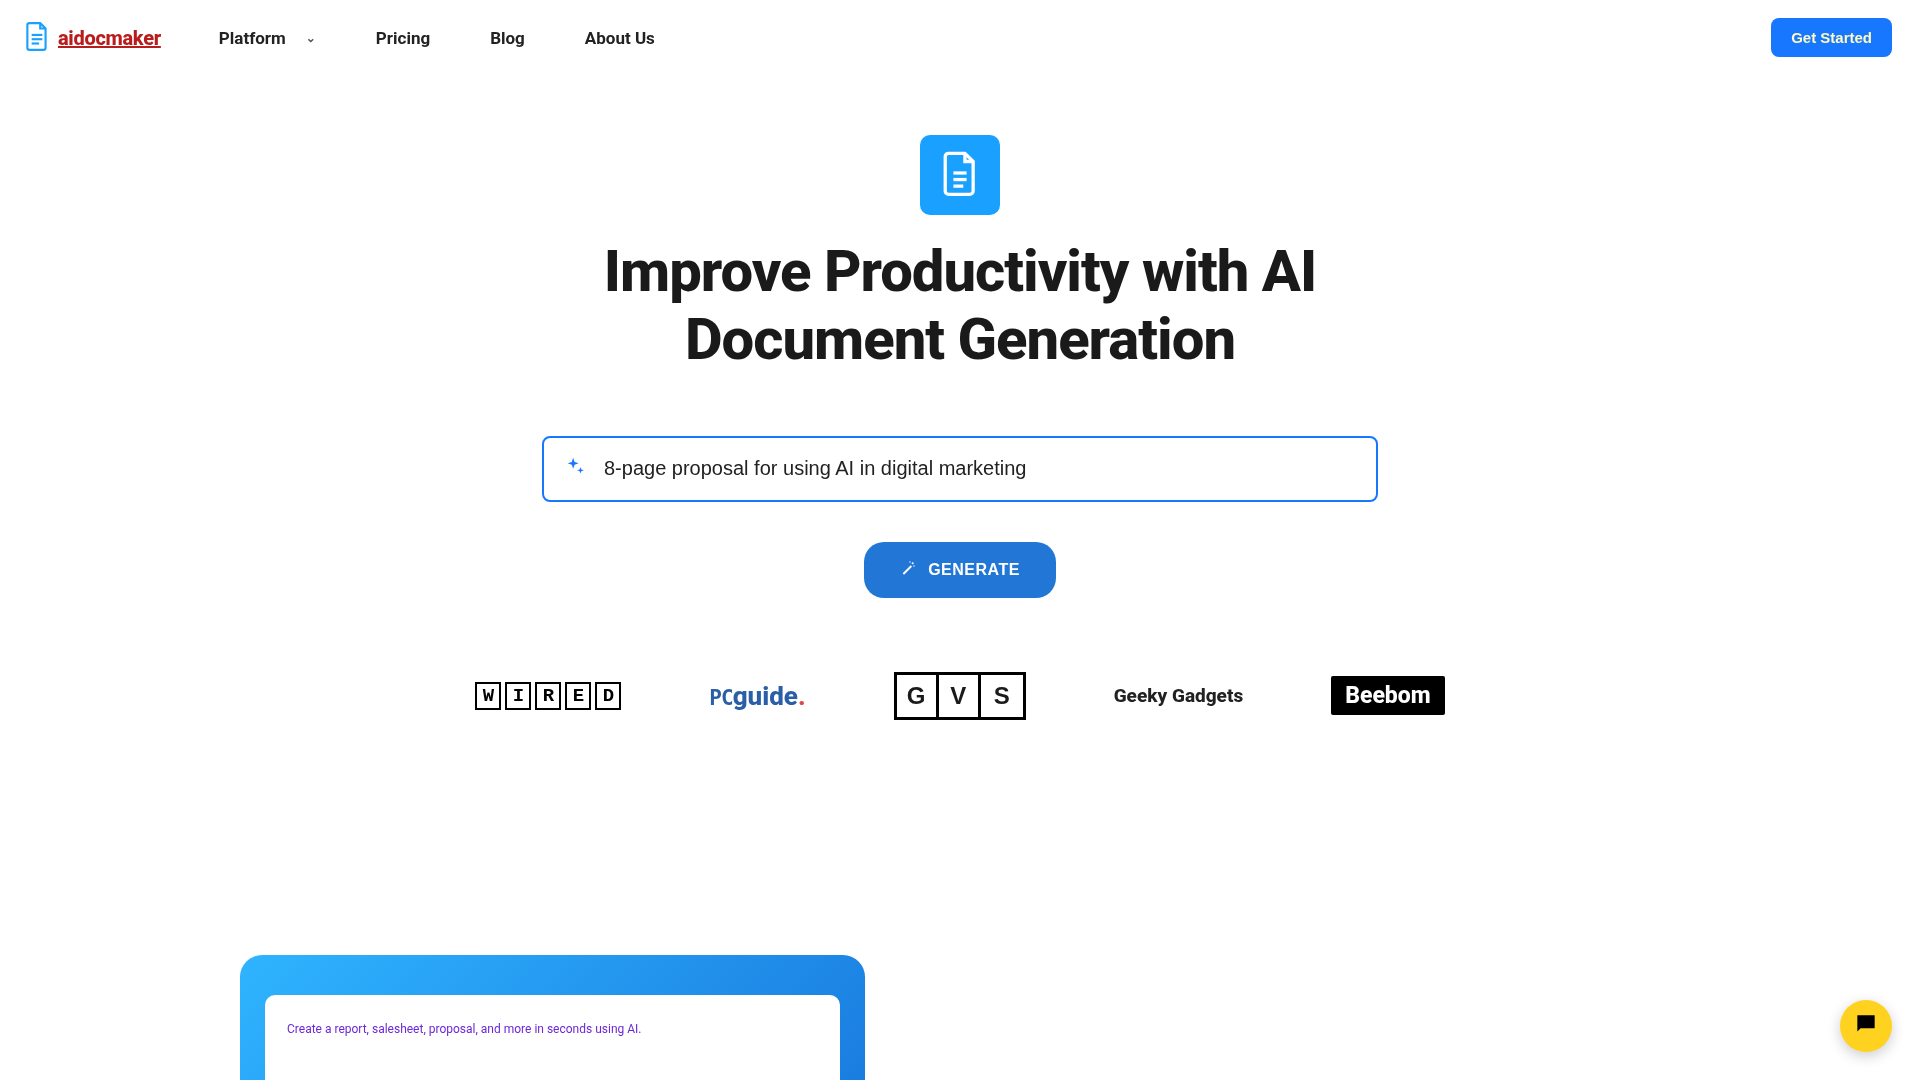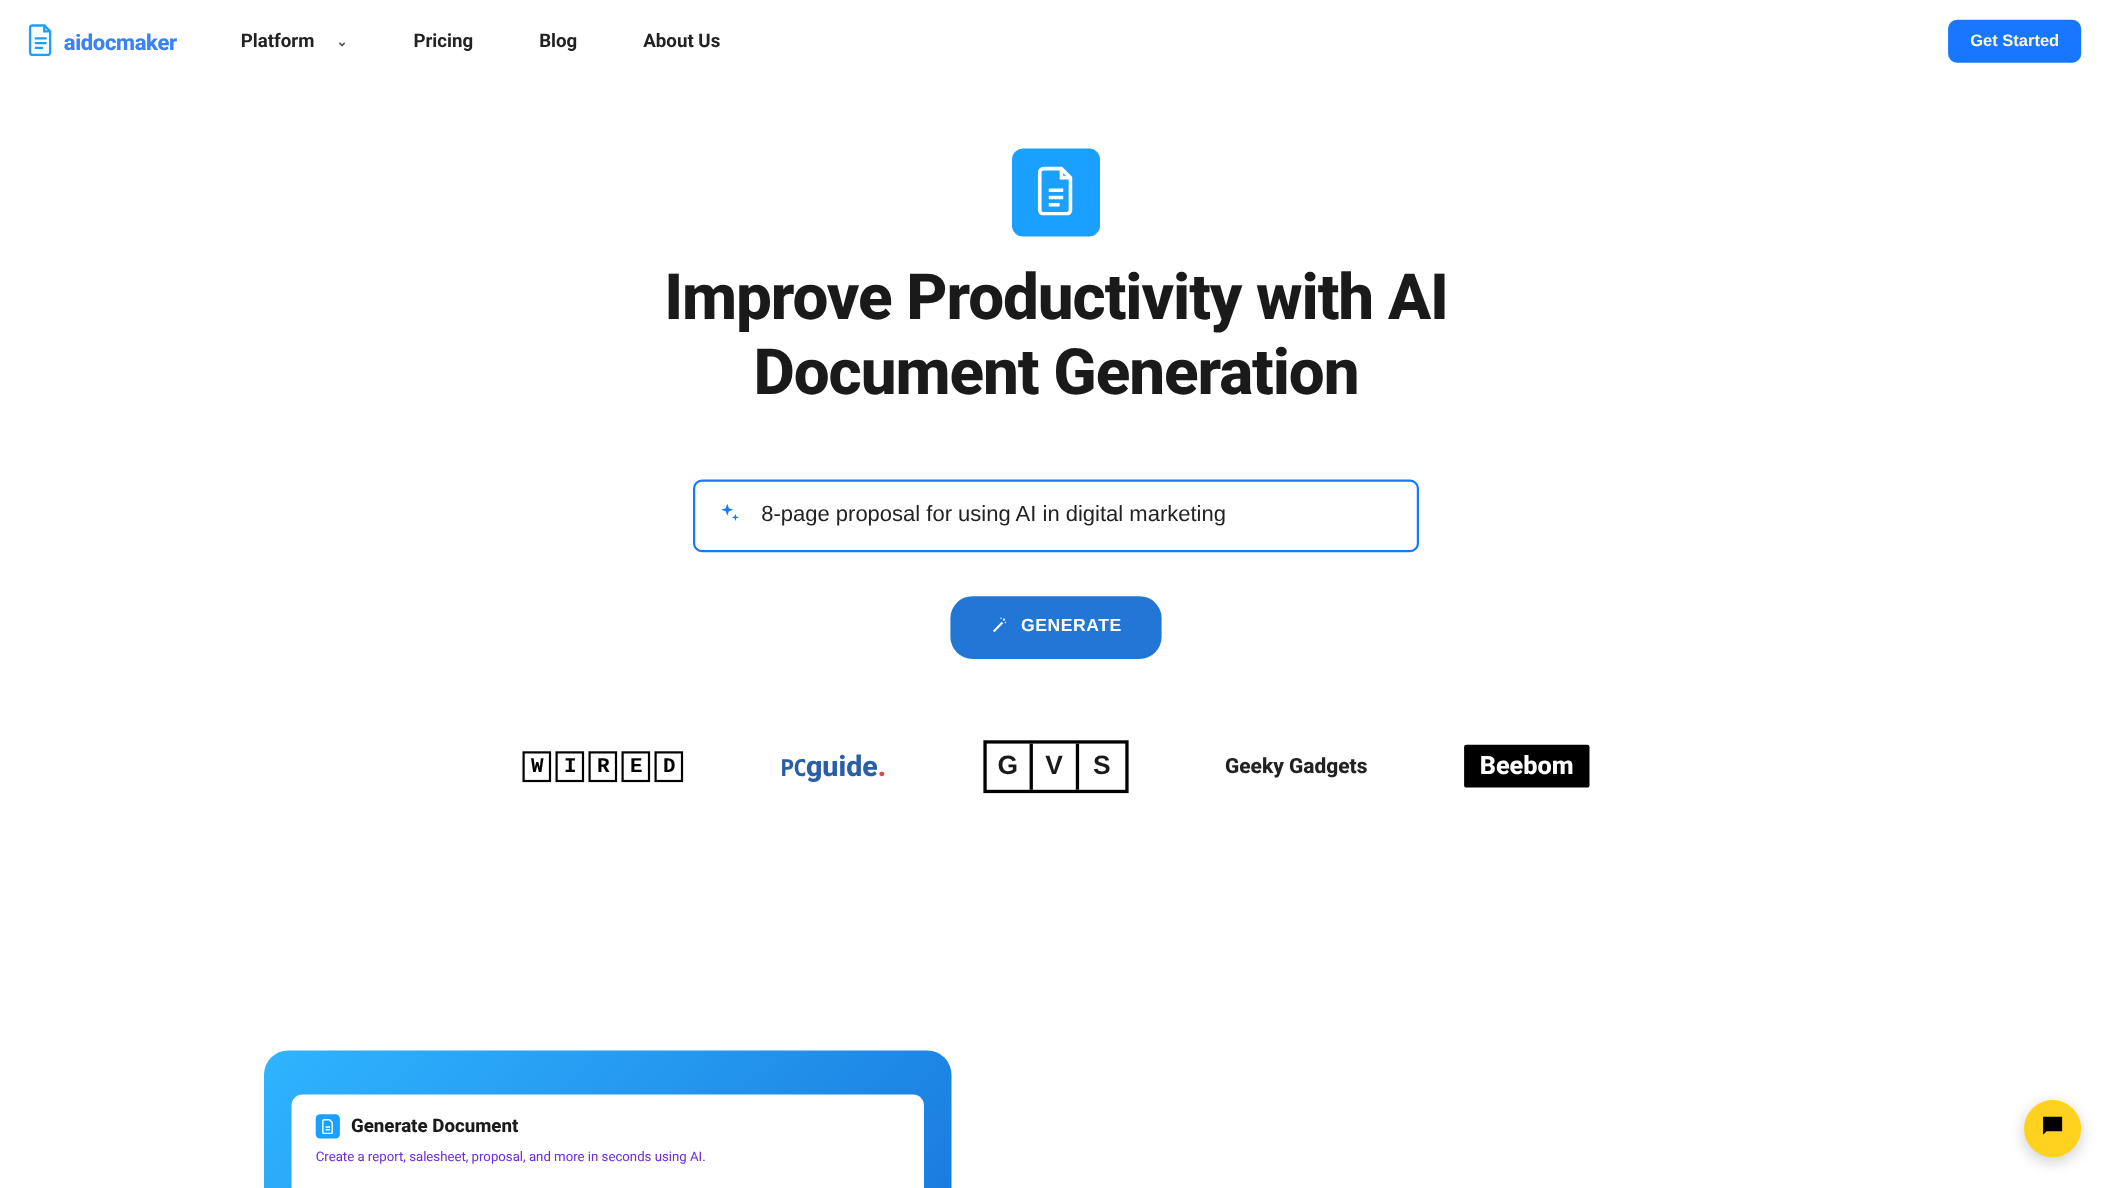--- a/index.html
+++ b/index.html
@@ -26,22 +26,23 @@
   gap: 38px;
 }
 .logo {
   display: flex;
   align-items: center;
   gap: 8px;
 }
 .logo-text {
   font-weight: 800;
   font-size: 20px;
-  color: #3b82f6;
+  color: #b91c1c;
   letter-spacing: -0.3px;
+  text-decoration: underline;
 }
 .nav {
   display: flex;
   align-items: center;
   gap: 40px;
 }
 .nav-item {
   font-size: 17px;
   font-weight: 700;
   color: #222;
@@ -92,21 +93,21 @@
   max-width: 820px;
 }
 .hero-subtitle {
   margin-top: 38px;
   font-size: 22px;
   color: #222;
   text-align: center;
 }
 .prompt-box {
   margin-top: 62px;
-  width: 660px;
+  width: 836px;
   border: 2px solid #1877ff;
   border-radius: 8px;
   display: flex;
   align-items: center;
   gap: 18px;
   padding: 18px 20px;
 }
 .prompt-input {
   flex: 1;
   border: none;
@@ -349,30 +350,20 @@
           <span>S</span>
       </div>
       <div class="geeky">Geeky Gadgets</div>
       <div class="beebom">Beebom</div>
     </div>
   </div>
 </section>
 
 <div class="demo-wrap">
   <div class="demo-card">
-    <div class="demo-card-head">
-      <div class="demo-card-icon">
-        <svg width="12" height="14" viewBox="0 0 24 28" fill="none">
-          <path d="M5 2h10l5 5v18a2 2 0 0 1-2 2H5a2 2 0 0 1-2-2V4a2 2 0 0 1 2-2z" stroke="#fff" stroke-width="2.5" fill="none"></path>
-          <line x1="8" y1="15" x2="16" y2="15" stroke="#fff" stroke-width="2.5"></line>
-          <line x1="8" y1="20" x2="16" y2="20" stroke="#fff" stroke-width="2.5"></line>
-        </svg>
-      </div>
-      <div class="demo-card-title">Generate Document</div>
-    </div>
     <div class="demo-card-sub">Create a report, salesheet, proposal, and more in seconds using AI.</div>
   </div>
 </div>
 
 <div class="chat-bubble">
   <span>
     <svg width="26" height="26" viewBox="0 0 24 24" fill="#000">
       <path d="M4 4h16v12H7l-3 3V4z"></path>
     </svg>
   </span>

